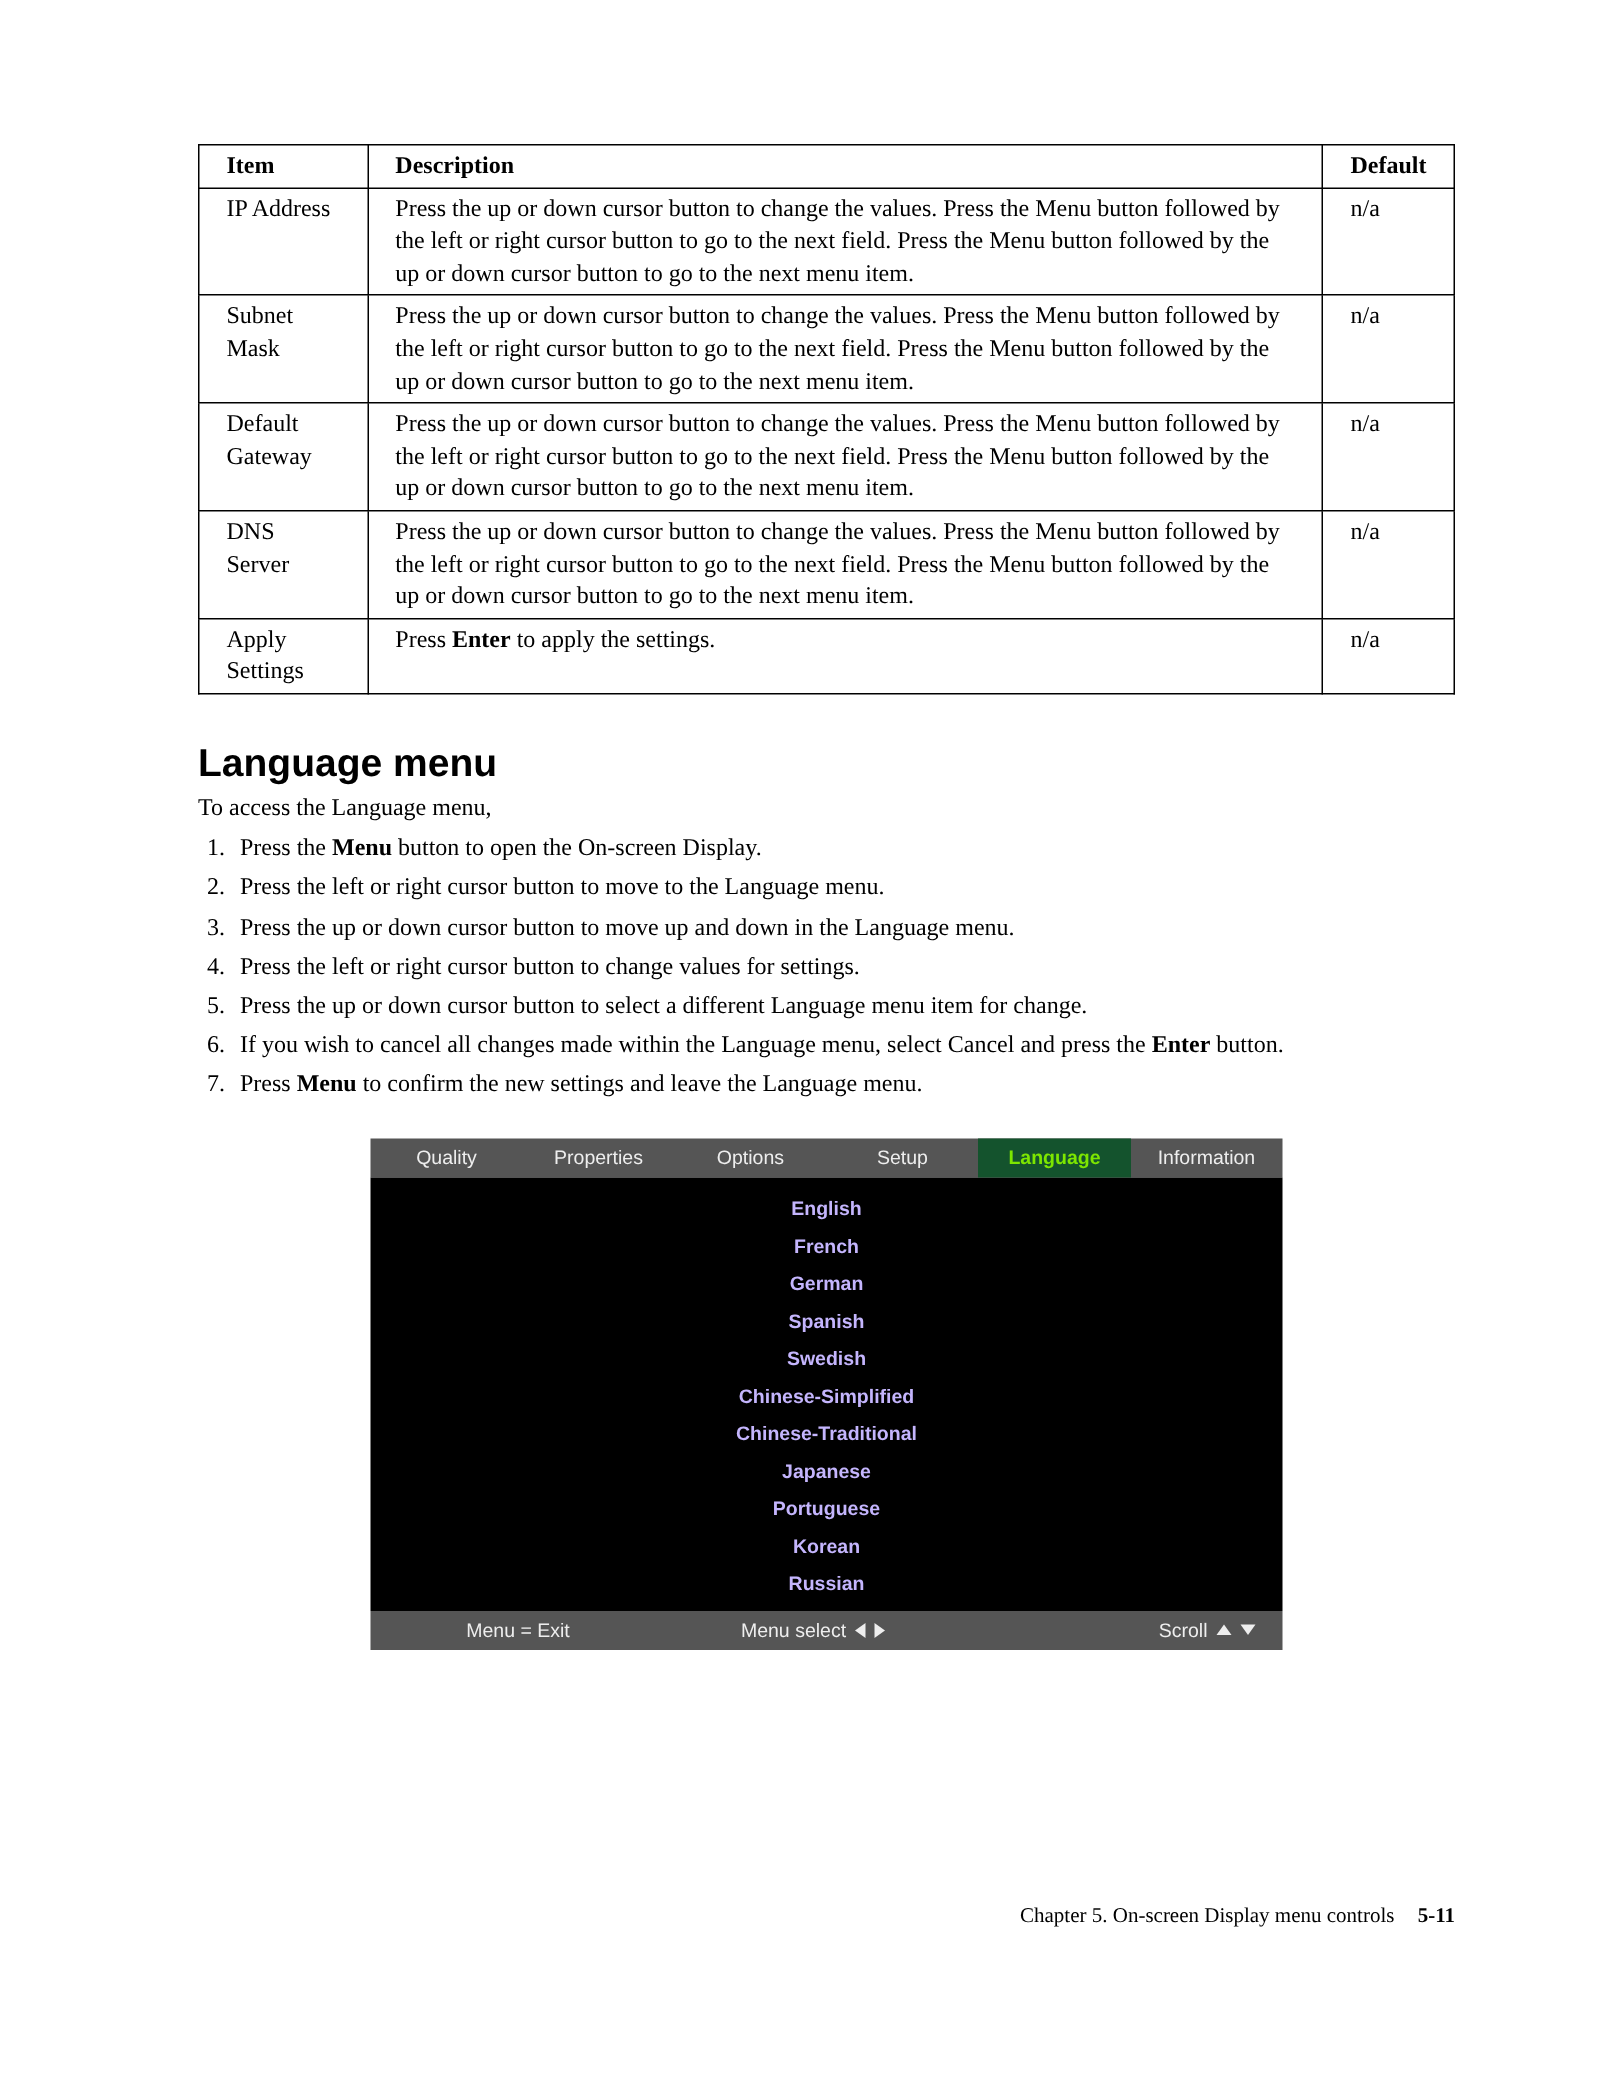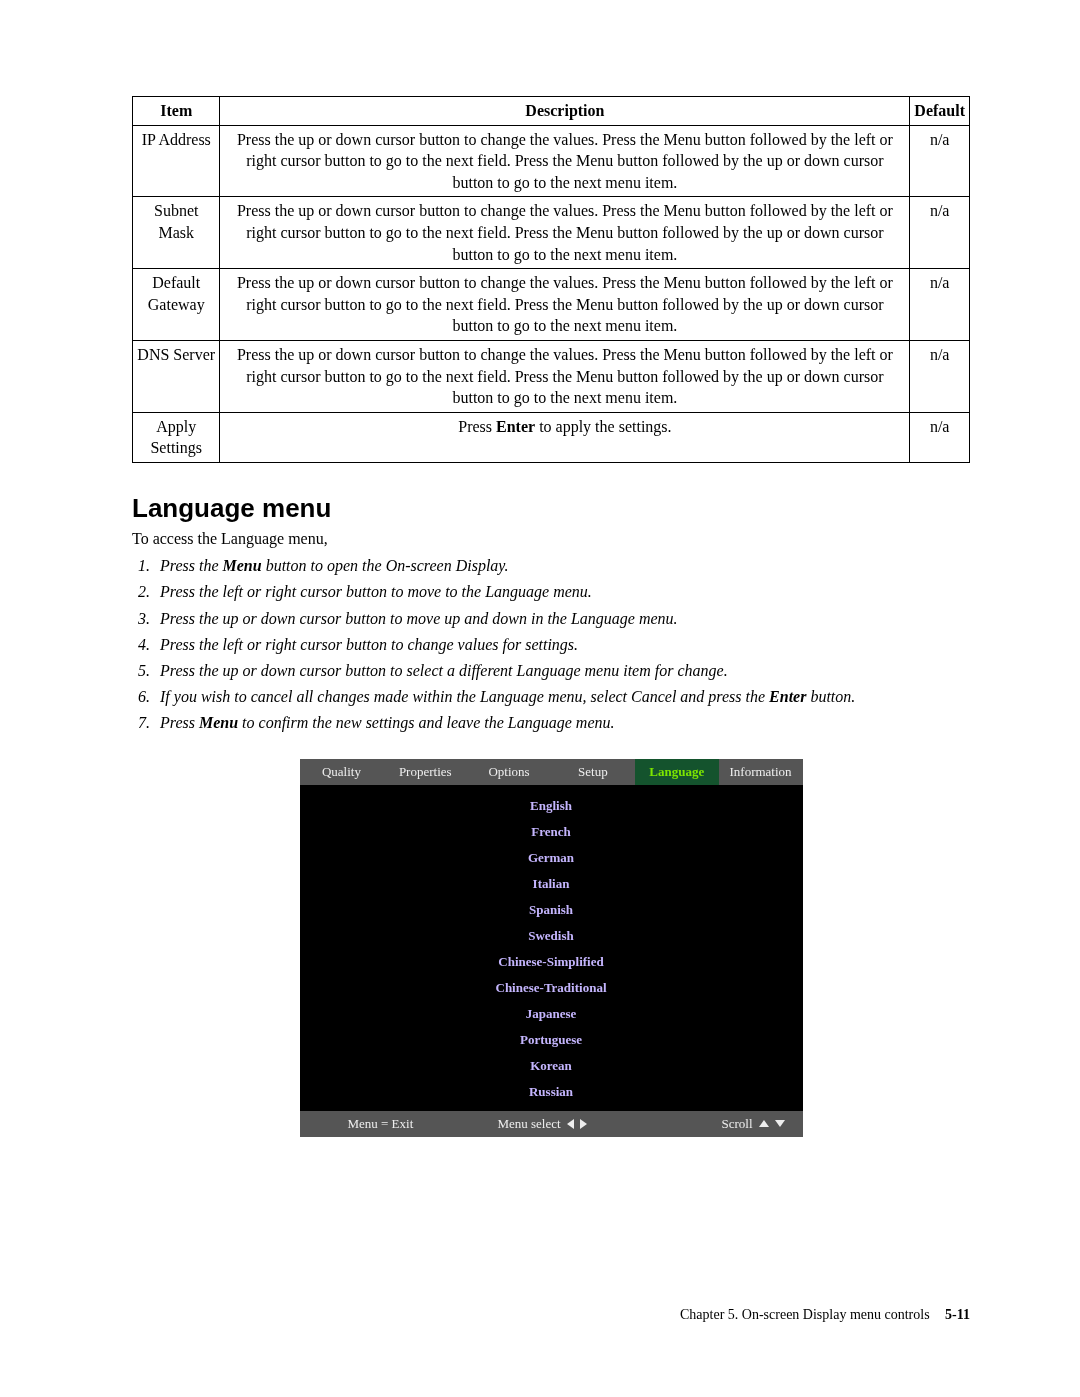--- a/index.html
+++ b/index.html
@@ -15,22 +15,22 @@
     box-sizing: border-box;
     width: 1080px;
   }
   table.settings {
     border-collapse: collapse;
     width: 100%;
     font-size: 16px;
   }
   table.settings th, table.settings td {
     border: 1px solid #000;
-    padding: 3px 4px;
-    text-align: center;
+    padding: 3px 18px;
+    text-align: left;
     vertical-align: top;
     line-height: 1.35;
   }
   table.settings th {
     font-weight: bold;
   }
   h2.section {
     font-family: Arial, Helvetica, sans-serif;
     font-weight: bold;
     font-size: 26px;
@@ -42,30 +42,29 @@
   }
   ol.steps {
     font-size: 16px;
     line-height: 1.45;
     padding-left: 22px;
     margin: 4px 0 0 0;
   }
   ol.steps li {
     padding-left: 6px;
     margin-bottom: 3px;
-    font-style: italic;
   }
   .osd-wrap {
     display: flex;
     justify-content: center;
     margin-top: 24px;
   }
   .osd {
-    width: 503px;
-    font-family: Liberation Serif, serif;
+    width: 608px;
+    font-family: Liberation Sans, sans-serif;
     font-size: 13px;
     color: #fff;
   }
   .osd-tabs {
     display: flex;
     background: #555;
     height: 26px;
   }
   .osd-tab {
     flex: 1;
@@ -187,21 +186,20 @@
           <div class="osd-tab">Properties</div>
           <div class="osd-tab">Options</div>
           <div class="osd-tab">Setup</div>
           <div class="osd-tab active">Language</div>
           <div class="osd-tab">Information</div>
         </div>
       <div class="osd-body" id="osd-body">
           <div class="osd-item">English</div>
           <div class="osd-item">French</div>
           <div class="osd-item">German</div>
-          <div class="osd-item">Italian</div>
           <div class="osd-item">Spanish</div>
           <div class="osd-item">Swedish</div>
           <div class="osd-item">Chinese-Simplified</div>
           <div class="osd-item">Chinese-Traditional</div>
           <div class="osd-item">Japanese</div>
           <div class="osd-item">Portuguese</div>
           <div class="osd-item">Korean</div>
           <div class="osd-item">Russian</div>
         </div>
       <div class="osd-footer">

